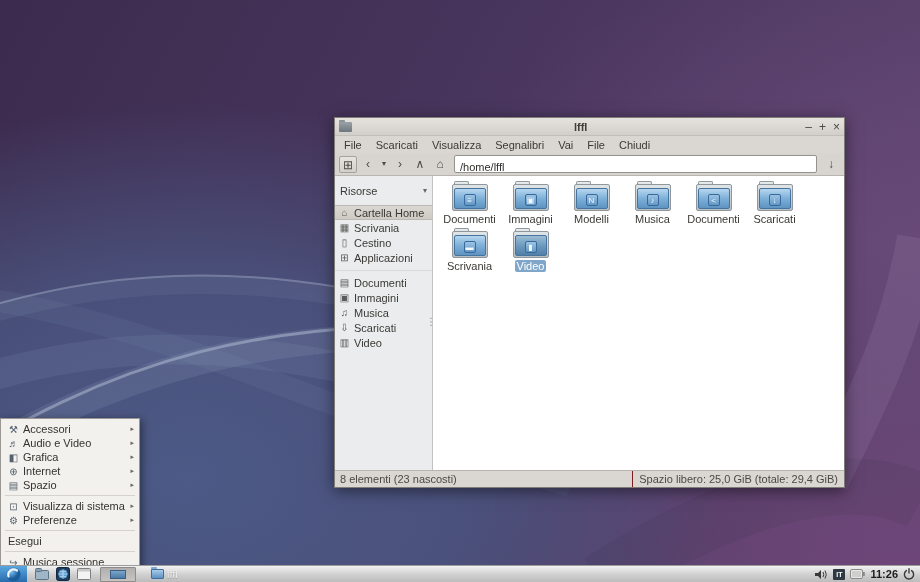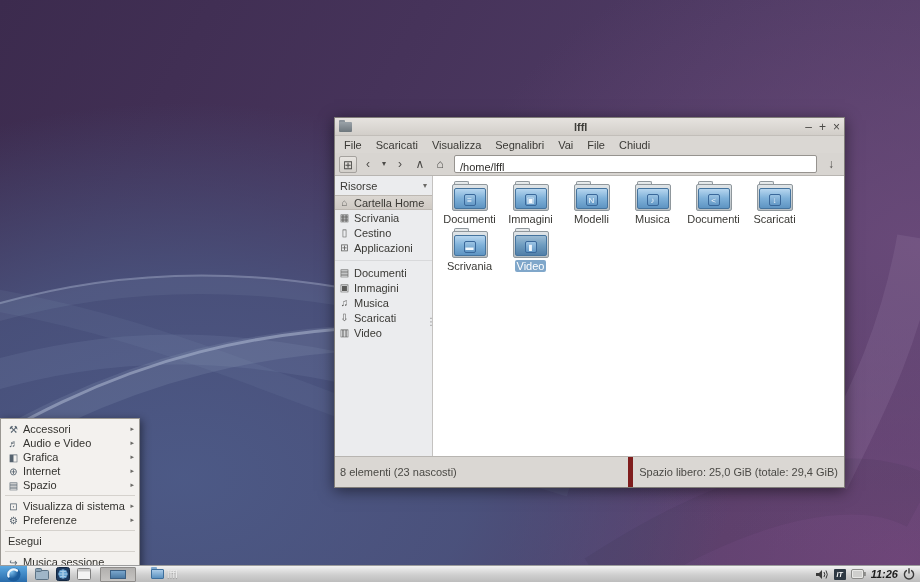--- a/index.html
+++ b/index.html
@@ -41,21 +41,21 @@
     align-items:center; padding:0 4px; gap:2px; flex:0 0 auto; }
   .tool-btn { width:18px; height:17px; line-height:16px; text-align:center; color:#4c4b48;
     font-size:12px; border-radius:2px; }
   .tool-btn.small { width:10px; font-size:8px; }
   .pathbar { flex:1; height:18px; background:#fff; border:1px solid #96938f; border-radius:2px;
     padding:4px 5px; font-size:11px; line-height:15px; color:#2e2d2a; margin:0 3px; }
   .newtab { border:1px solid #a5a29e; background:linear-gradient(#e8e5e1,#d2cfca); }
 
   .main { flex:1; display:flex; min-height:0; }
   .sidebar { width:98px; background:#ebecee; border-right:1px solid #c4c2c0; position:relative; flex:0 0 auto; }
-  .side-header { height:19px; display:flex; align-items:center; padding:0 5px; color:#3a3935; }
+  .side-header { height:29px; display:flex; align-items:center; padding:0 5px; color:#3a3935; }
   .side-header .hdr-arrow { margin-left:auto; font-size:8px; color:#6a6966; }
   .side-item { height:15px; display:flex; align-items:center; padding:0 3px; white-space:nowrap; }
   .side-item .glyph { width:13px; font-size:10px; color:#5a5a58; margin-right:3px; flex:0 0 auto; }
   .side-item.selected { background:linear-gradient(#dbd7d2,#cfcac4); border-top:1px solid #bdb8b2; border-bottom:1px solid #bdb8b2; }
   .side-sep { height:6px; border-bottom:1px solid #d8d9db; margin-bottom:4px; }
   .splitter-dots { position:absolute; right:-4px; top:140px; color:#8f8f8f; font-size:10px; z-index:3; letter-spacing:0; }
 
   .content { flex:1; background:#fff; padding:5px 0 0 6px; }
   .file-grid { display:flex; flex-wrap:wrap; width:372px; }
   .file-cell { width:61px; margin-bottom:3px; display:flex; flex-direction:column; align-items:center; }
@@ -64,24 +64,24 @@
   .ficon .back { position:absolute; top:3px; left:0; right:0; bottom:0; background:linear-gradient(#e0e5e8,#b6bec3); border:1px solid #8f979c; border-radius:2px; }
   .ficon .front{ position:absolute; top:7px; left:2px; right:2px; bottom:2px;
     background:linear-gradient(180deg,#b7d6ef 0%, #7fb1d9 48%, #5e94c2 100%);
     border:1px solid #45749e; border-radius:2px; display:flex; align-items:center; justify-content:center; }
   .ficon .emblem { width:12px; height:12px; background:linear-gradient(#9cc4e4,#6298c6); border:1px solid #3a689a;
     border-radius:2px; font-size:8px; line-height:11px; text-align:center; color:#f2f8fd; margin-top:3px; }
   .file-label { margin-top:2px; padding:0 2px; border-radius:2px; white-space:nowrap; color:#3a3935; }
   .file-cell.selected .front { background:linear-gradient(180deg,#9dbcd4 0%, #6e9cc0 48%, #517fa8 100%); }
   .file-cell.selected .file-label { background:#80a7ca; color:#fff; }
 
-  .statusbar { height:31px; background:#dad7d3; border-top:1px solid #b8b5b1; display:flex;
+  .statusbar { height:17px; background:#dad7d3; border-top:1px solid #b8b5b1; display:flex;
     align-items:center; font-size:11px; color:#4a4945; flex:0 0 auto; }
   .statusbar .left { padding:0 5px; flex:1; }
-  .statusbar .right { padding:0 6px; border-left:5px solid #7f1d1d; height:100%; display:flex; align-items:center; }
+  .statusbar .right { padding:0 6px; border-left:1px solid #7f1d1d; height:100%; display:flex; align-items:center; }
 
   
   .start-menu { position:absolute; left:0; top:418px; width:140px; z-index:5; background:#f3f1ee;
     border:1px solid #9a9792; box-shadow:2px 2px 8px rgba(0,0,0,.45); padding:3px 1px; font-size:11px; color:#34332f; }
   .menu-item { height:14px; display:flex; align-items:center; padding:0 4px; }
   .menu-item .glyph { width:15px; font-size:10px; color:#55626e; margin-right:2px; flex:0 0 auto; }
   .menu-item .lbl { flex:1; white-space:nowrap; }
   .menu-item .arrow { font-size:7px; color:#6b6a66; }
   .menu-sep { height:1px; background:#d5d2cd; margin:3px 3px; }
   .menu-item.no-icon .lbl { margin-left:2px; }
@@ -95,21 +95,21 @@
   .launchers { display:flex; align-items:center; gap:4px; margin-left:6px; }
   .launcher { width:17px; height:15px; display:flex; align-items:center; justify-content:center; }
   .pager { width:36px; height:15px; margin-left:8px; background:linear-gradient(#b2b0ae,#c6c4c2);
     border:1px solid #8e8c8a; border-radius:1px; display:flex; align-items:center; justify-content:center; }
   .pager .screen { width:16px; height:9px; background:linear-gradient(#7aa6cc,#4c7aa4); border:1px solid #3c5f82; }
   .task-btn { margin-left:10px; height:15px; display:flex; align-items:center; gap:3px; padding:0 5px;
     color:#ececec; text-shadow:0 1px 1px rgba(0,0,0,.25); font-size:11px; }
   .mini-folder { width:13px; height:10px; position:relative; }
   .mini-folder .b { position:absolute; inset:0; background:linear-gradient(#a9cbe8,#5c92c0); border:1px solid #3e6f9c; border-radius:1px; }
   .mini-folder .t { position:absolute; top:-2px; left:0; width:6px; height:3px; background:#7fa9cf; border-radius:1px 1px 0 0; }
-  .tray { margin-left:auto; display:flex; align-items:center; gap:5px; padding-right:5px;font-style:italic; }
+  .tray { margin-left:auto; display:flex; align-items:center; gap:5px; padding-right:5px; }
   .kbd-badge { width:12px; height:11px; background:#2e3944; color:#fff; font-size:7px; font-weight:bold;
     display:flex; align-items:center; justify-content:center; border-radius:1px; }
   .clock { font-size:11px; font-weight:bold; color:#1d1d1d; }
 </style>
 </head>
 <body>
 
 <div class="wallpaper"></div>
 <svg class="waves" width="920" height="582" viewBox="0 0 920 582">
   <path d="M -60 470 C 100 370, 260 300, 580 335" fill="none" stroke="#c6cfe4" stroke-width="3" opacity="0.45"></path>

